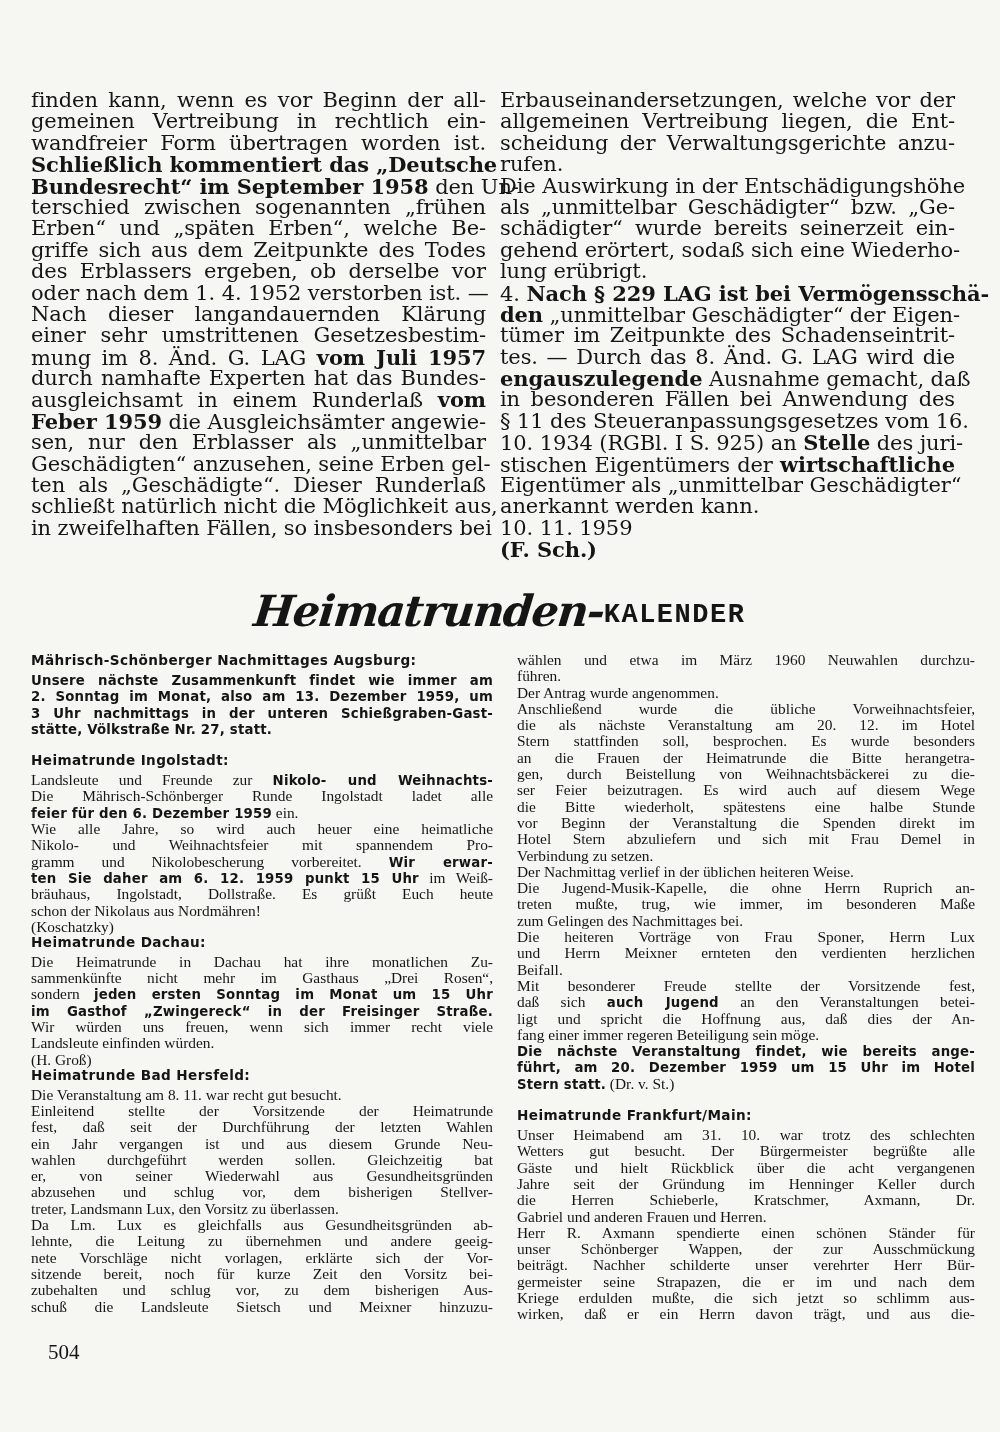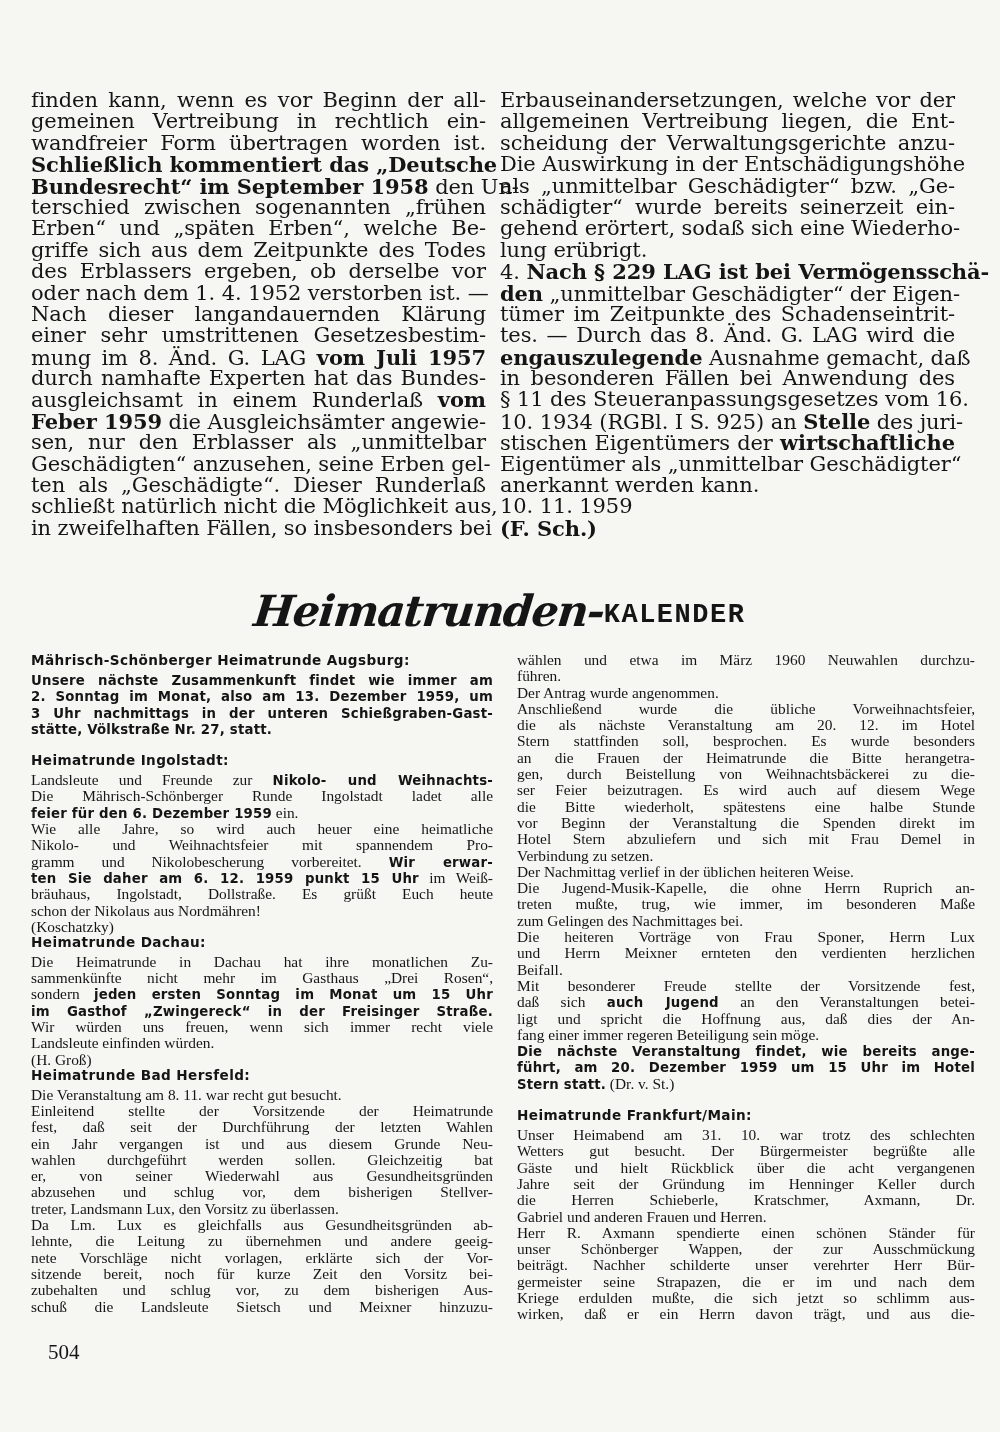--- a/index.html
+++ b/index.html
@@ -71,20 +71,21 @@
     <span class="line"><span>sen, nur den Erblasser als „unmittelbar</span></span>
     <span class="line"><span>Geschädigten“ anzusehen, seine Erben gel-</span></span>
     <span class="line"><span>ten als „Geschädigte“. Dieser Runderlaß</span></span>
     <span class="line"><span>schließt natürlich nicht die Möglichkeit aus,</span></span>
     <span class="line"><span>in zweifelhaften Fällen, so insbesonders bei</span></span>
   </div>
 <div class="col serif-big" id="top-right">
     <span class="line"><span>Erbauseinandersetzungen, welche vor der</span></span>
     <span class="line"><span>allgemeinen Vertreibung liegen, die Ent-</span></span>
     <span class="line"><span>scheidung der Verwaltungsgerichte anzu-</span></span>
+    <span class="line last"><span>rufen.</span></span>
     <span class="line"><span>Die Auswirkung in der Entschädigungshöhe</span></span>
     <span class="line"><span>als „unmittelbar Geschädigter“ bzw. „Ge-</span></span>
     <span class="line"><span>schädigter“ wurde bereits seinerzeit ein-</span></span>
     <span class="line"><span>gehend erörtert, sodaß sich eine Wiederho-</span></span>
     <span class="line last"><span>lung erübrigt.</span></span>
     <span class="line"><span>4. </span><span class="b">Nach § 229 LAG ist bei Vermögensschä-</span></span>
     <span class="line"><span class="b">den</span><span> „unmittelbar Geschädigter“ der Eigen-</span></span>
     <span class="line"><span>tümer im Zeitpunkte des Schadenseintrit-</span></span>
     <span class="line"><span>tes. — Durch das 8. Änd. G. LAG wird die</span></span>
     <span class="line"><span class="b">engauszulegende</span><span> Ausnahme gemacht, daß</span></span>
@@ -98,21 +99,21 @@
       <span>10. 11. 1959</span>
       <span class="b">(F. Sch.)</span>
     </span>
   </div>
 
 <div id="section-title">
   <span class="script">Heimatrunden-</span><span class="caps">KALENDER</span>
 </div>
 
 <div class="col small" id="bottom-left">
-    <span class="head">Mährisch-Schönberger Heimatrunde Augsburg:</span>
+    <span class="head">Mährisch-Schönberger Nachmittages Augsburg:</span>
     <span class="line"><span class="b">Unsere nächste Zusammenkunft findet wie immer am</span></span>
     <span class="line"><span class="b">2. Sonntag im Monat, also am 13. Dezember 1959, um</span></span>
     <span class="line"><span class="b">3 Uhr nachmittags in der unteren Schießgraben-Gast-</span></span>
     <span class="line last"><span class="b">stätte, Völkstraße Nr. 27, statt.</span></span>
     <span class="gap"></span>
     <span class="head">Heimatrunde Ingolstadt:</span>
     <span class="line"><span>Landsleute und Freunde zur </span><span class="b">Nikolo- und Weihnachts-</span></span>
     <span class="line"><span>Die Mährisch-Schönberger Runde Ingolstadt ladet alle</span></span>
     <span class="line last"><span class="b">feier für den 6. Dezember 1959</span><span> ein.</span></span>
     <span class="line"><span>Wie alle Jahre, so wird auch heuer eine heimatliche</span></span>

